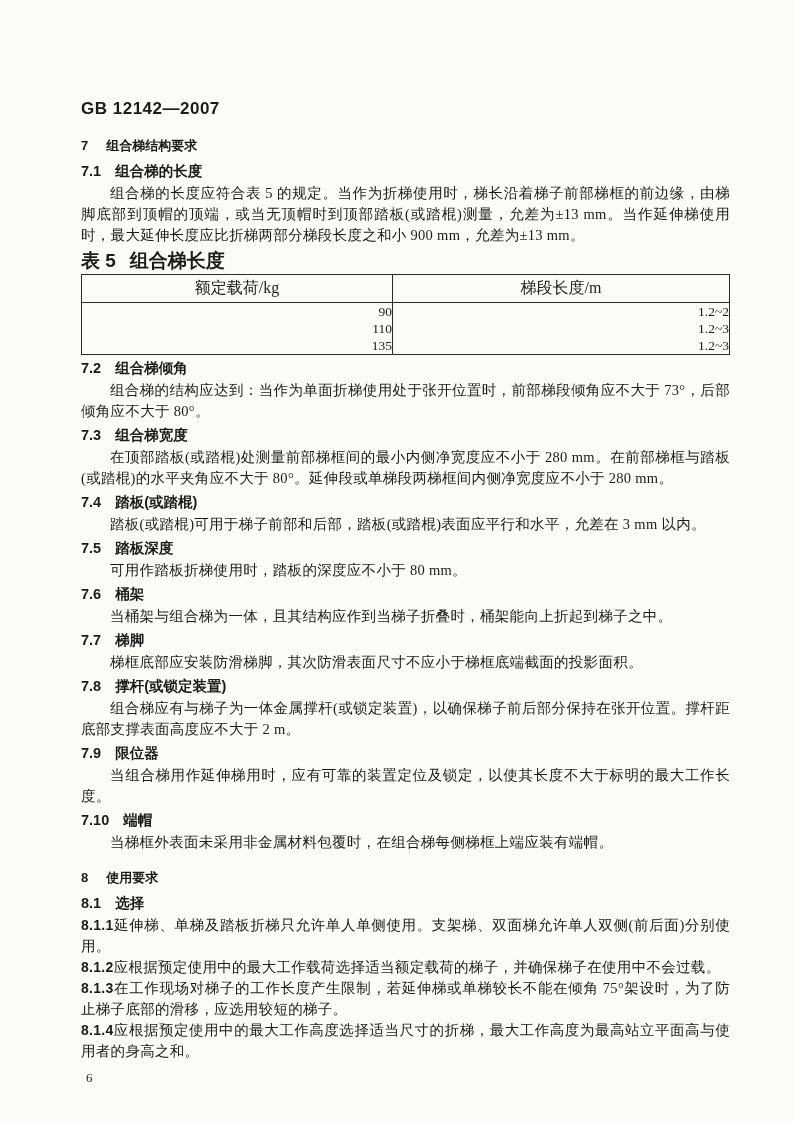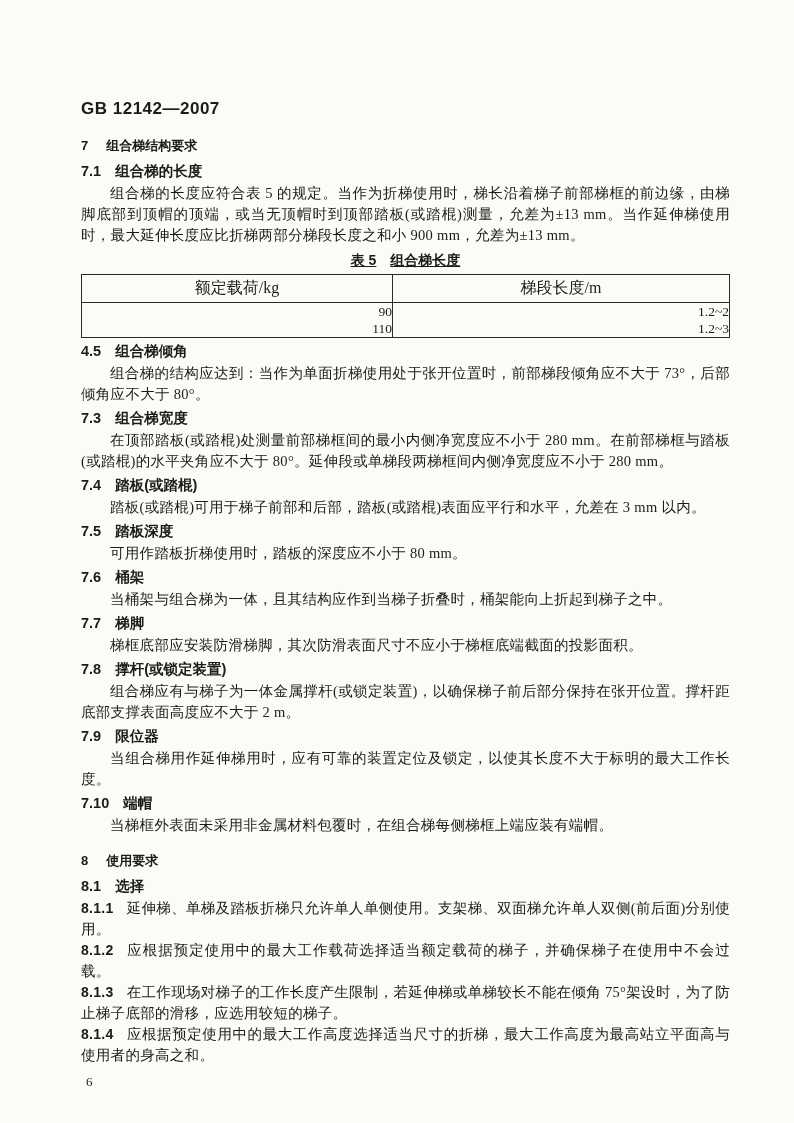--- a/index.html
+++ b/index.html
@@ -30,28 +30,27 @@
   }
   .h2 .num{margin-right:14px;}
   .para{
     font-size:14.5px;line-height:21px;margin:0;
     text-align:justify;letter-spacing:0.3px;
   }
   .indent{text-indent:2em;}
   .clause{margin:0;}
   .clause .num{
     font-family:"Liberation Sans","DejaVu Sans",sans-serif;
-    font-weight:bold;margin-right:13px;font-size:14px;
+    font-weight:bold;font-size:14px;
   }
   .tbl-caption{
-    text-align:center;
+    text-align:left;
     font-family:"Liberation Sans","DejaVu Sans",sans-serif;
-    font-weight:bold;font-size:14px;line-height:19px;
+    font-weight:bold;font-size:19px;line-height:19px;
     margin:5px 0 4px 0;
-    text-decoration:underline;
   }
   .tbl-caption .cap-label{margin-right:14px;}
   table.t5{
     width:100%;border-collapse:collapse;
     border:1.6px solid #2a2a2a;
     margin:0 0 4px 0;
   }
   table.t5 th{
     border-bottom:1.6px solid #2a2a2a;
     font-weight:normal;font-size:16px;
@@ -99,25 +98,29 @@
   </thead>
   <tbody>
     <tr>
       <td class="col-divider">90</td>
       <td>1.2~2</td>
     </tr>
     <tr>
       <td class="col-divider">110</td>
       <td>1.2~3</td>
     </tr>
+    <tr>
+      <td class="col-divider">135</td>
+      <td>1.2~3</td>
+    </tr>
   </tbody>
 </table>
 
 <div class="h2">
-  <span class="num">4.5</span><span>组合梯倾角</span>
+  <span class="num">7.2</span><span>组合梯倾角</span>
 </div>
 <p class="para indent">组合梯的结构应达到：当作为单面折梯使用处于张开位置时，前部梯段倾角应不大于 73°，后部倾角应不大于 80°。</p>
 
 <div class="h2">
   <span class="num">7.3</span><span>组合梯宽度</span>
 </div>
 <p class="para indent">在顶部踏板(或踏棍)处测量前部梯框间的最小内侧净宽度应不小于 280 mm。在前部梯框与踏板(或踏棍)的水平夹角应不大于 80°。延伸段或单梯段两梯框间内侧净宽度应不小于 280 mm。</p>
 
 <div class="h2">
   <span class="num">7.4</span><span>踏板(或踏棍)</span>

